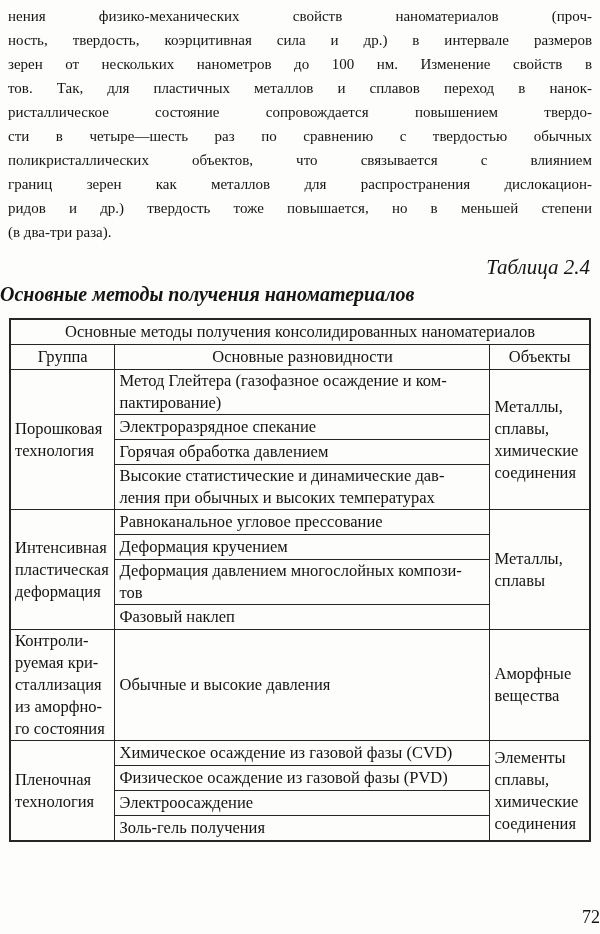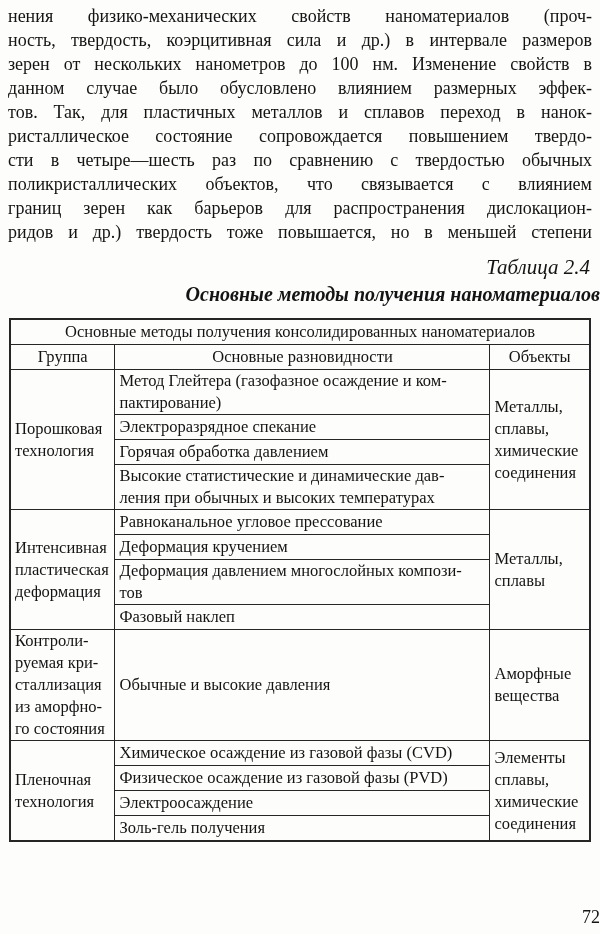--- a/index.html
+++ b/index.html
@@ -16,21 +16,21 @@
     color: #141414;
     font-family: "Liberation Serif", "DejaVu Serif", serif;
     overflow: hidden;
     box-sizing: border-box;
   }
   
   .para {
     padding: 4px 8px 0 8px;
   }
   .pline {
-    font-size: 18px;
+    font-size: 15px;
     line-height: 24px;
     height: 24px;
     text-align: justify;
     text-align-last: justify;
     white-space: nowrap;
     overflow: hidden;
   }
   .pline.last {
     text-align-last: left;
   }
@@ -38,21 +38,21 @@
   .caption {
     margin-top: 12px;
     padding-right: 10px;
     text-align: right;
     font-style: italic;
     font-size: 21px;
     line-height: 22px;
   }
   .tbl-title {
     margin-top: 4px;
-    text-align: right;
+    text-align: left;
     font-weight: bold;
     font-style: italic;
     font-size: 20px;
     line-height: 24px;
   }
   
   table.methods {
     margin: 12px auto 0 auto;
     width: 580px;
     table-layout: fixed;
@@ -86,27 +86,27 @@
 </style>
 </head>
 <body>
 
 <div class="page">
 
   <div class="para">
     <div class="pline">нения физико-механических свойств наноматериалов (проч-</div>
     <div class="pline">ность, твердость, коэрцитивная сила и др.) в интервале размеров</div>
     <div class="pline">зерен от нескольких нанометров до 100 нм. Изменение свойств в</div>
-    <div class="pline">данном случае было обусловлено влиянием размерных эффек-</div>
     <div class="pline">тов. Так, для пластичных металлов и сплавов переход в нанок-</div>
     <div class="pline">ристаллическое состояние сопровождается повышением твердо-</div>
     <div class="pline">сти в четыре—шесть раз по сравнению с твердостью обычных</div>
     <div class="pline">поликристаллических объектов, что связывается с влиянием</div>
-    <div class="pline">границ зерен как барьеров для распространения дислокацион-</div>
+    <div class="pline">границ зерен как металлов для распространения дислокацион-</div>
     <div class="pline">ридов и др.) твердость тоже повышается, но в меньшей степени</div>
+    <div class="pline last">(в два-три раза).</div>
   </div>
 
   <div class="caption">Таблица 2.4</div>
   <div class="tbl-title">Основные методы получения наноматериалов</div>
 
   <table class="methods">
     <colgroup>
       <col style="width:105px">
       <col style="width:375px">
       <col style="width:100px">

